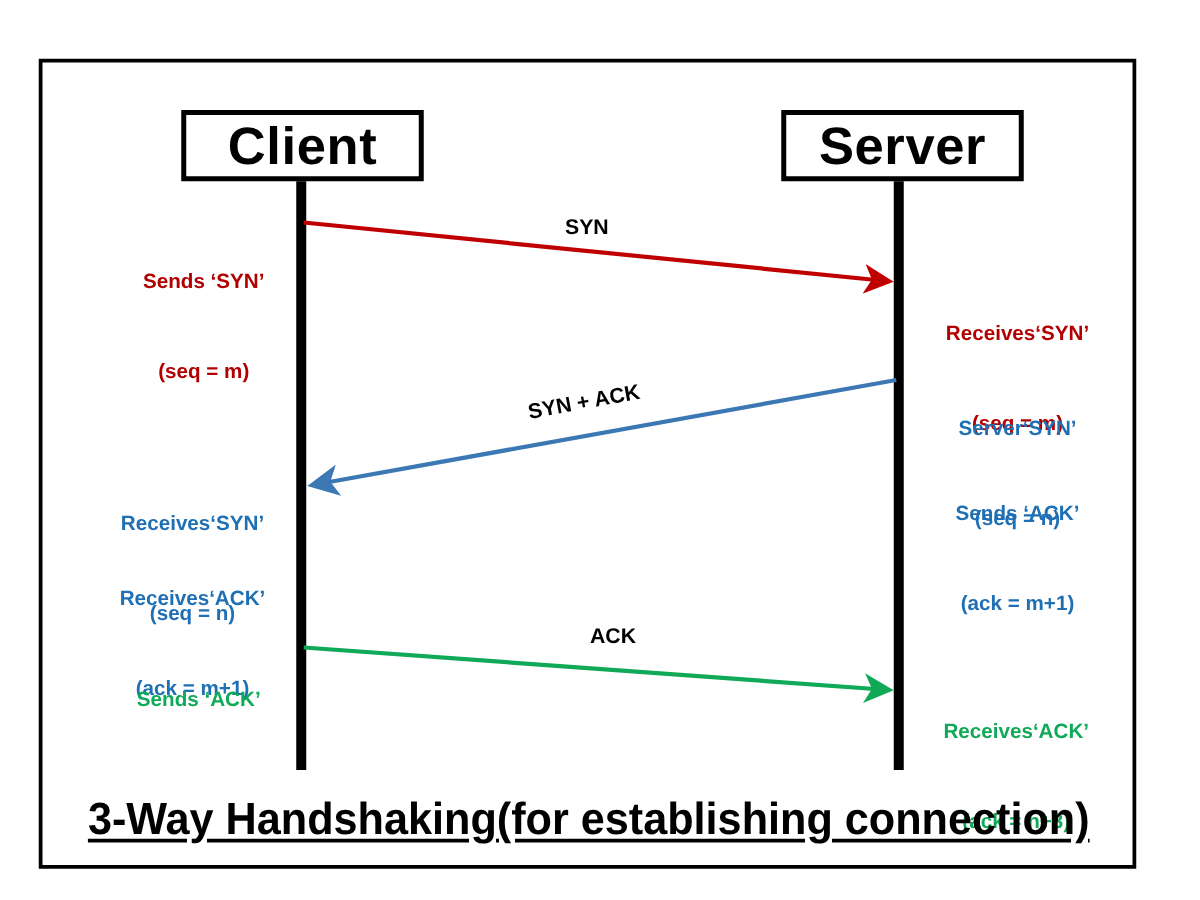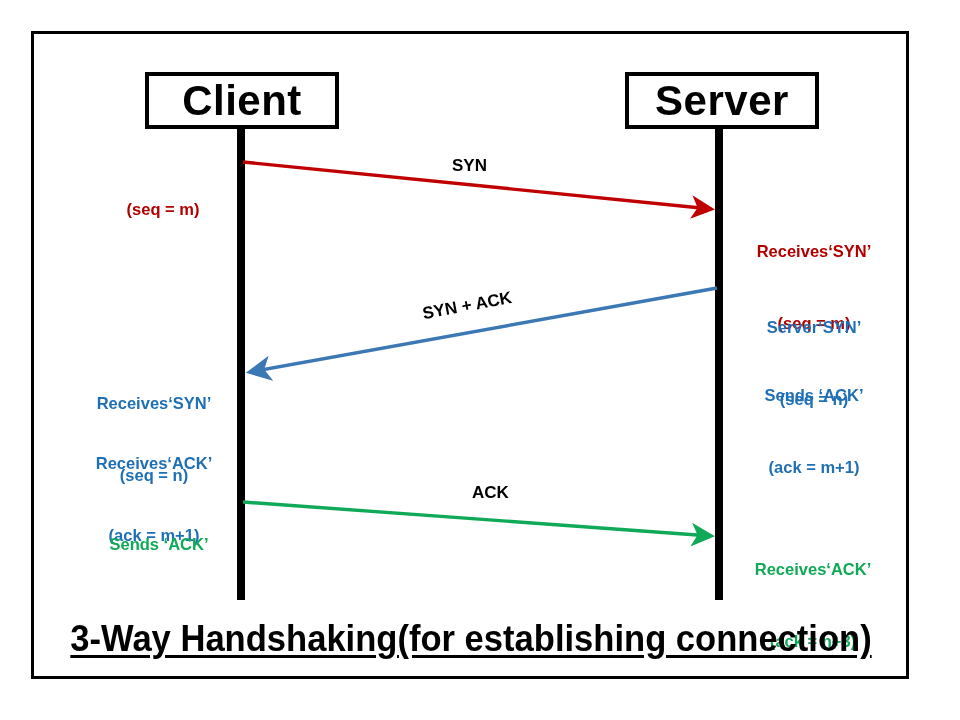--- a/index.html
+++ b/index.html
@@ -11,20 +11,21 @@
     width: 960px;
     height: 720px;
     font-family: "Liberation Sans", sans-serif;
     overflow: hidden;
   }
   #canvas {
     position: relative;
     width: 960px;
     height: 647px;
     background: #ffffff;
+    margin-top: 16px;
   }
   
   .frame {
     position: absolute;
     left: 31px;
     top: 31px;
     width: 878px;
     height: 648px;
     border: 3px solid #000000;
     box-sizing: border-box;
@@ -149,20 +150,21 @@
     <span>Server</span>
   </div>
 
   <div class="msg-label" id="label-syn" style="left:452px; top:156px;">SYN</div>
 
   <div class="msg-label" id="label-synack" style="left:422px; top:296px;">SYN + ACK</div>
 
   <div class="msg-label" id="label-ack" style="left:472px; top:483px;">ACK</div>
 
   <div class="note left-side red" style="left:98px; top:150px; width:130px;">
+    <span class="ln">Sends ‘SYN’</span>
     <span class="ln">(seq = m)</span>
   </div>
 
   <div class="note left-side blue" style="left:80px; top:344px; width:148px;">
     <span class="ln">Receives‘SYN’</span>
     <span class="ln">(seq = n)</span>
   </div>
 
   <div class="note left-side blue" style="left:80px; top:404px; width:148px;">
     <span class="ln">Receives‘ACK’</span>

